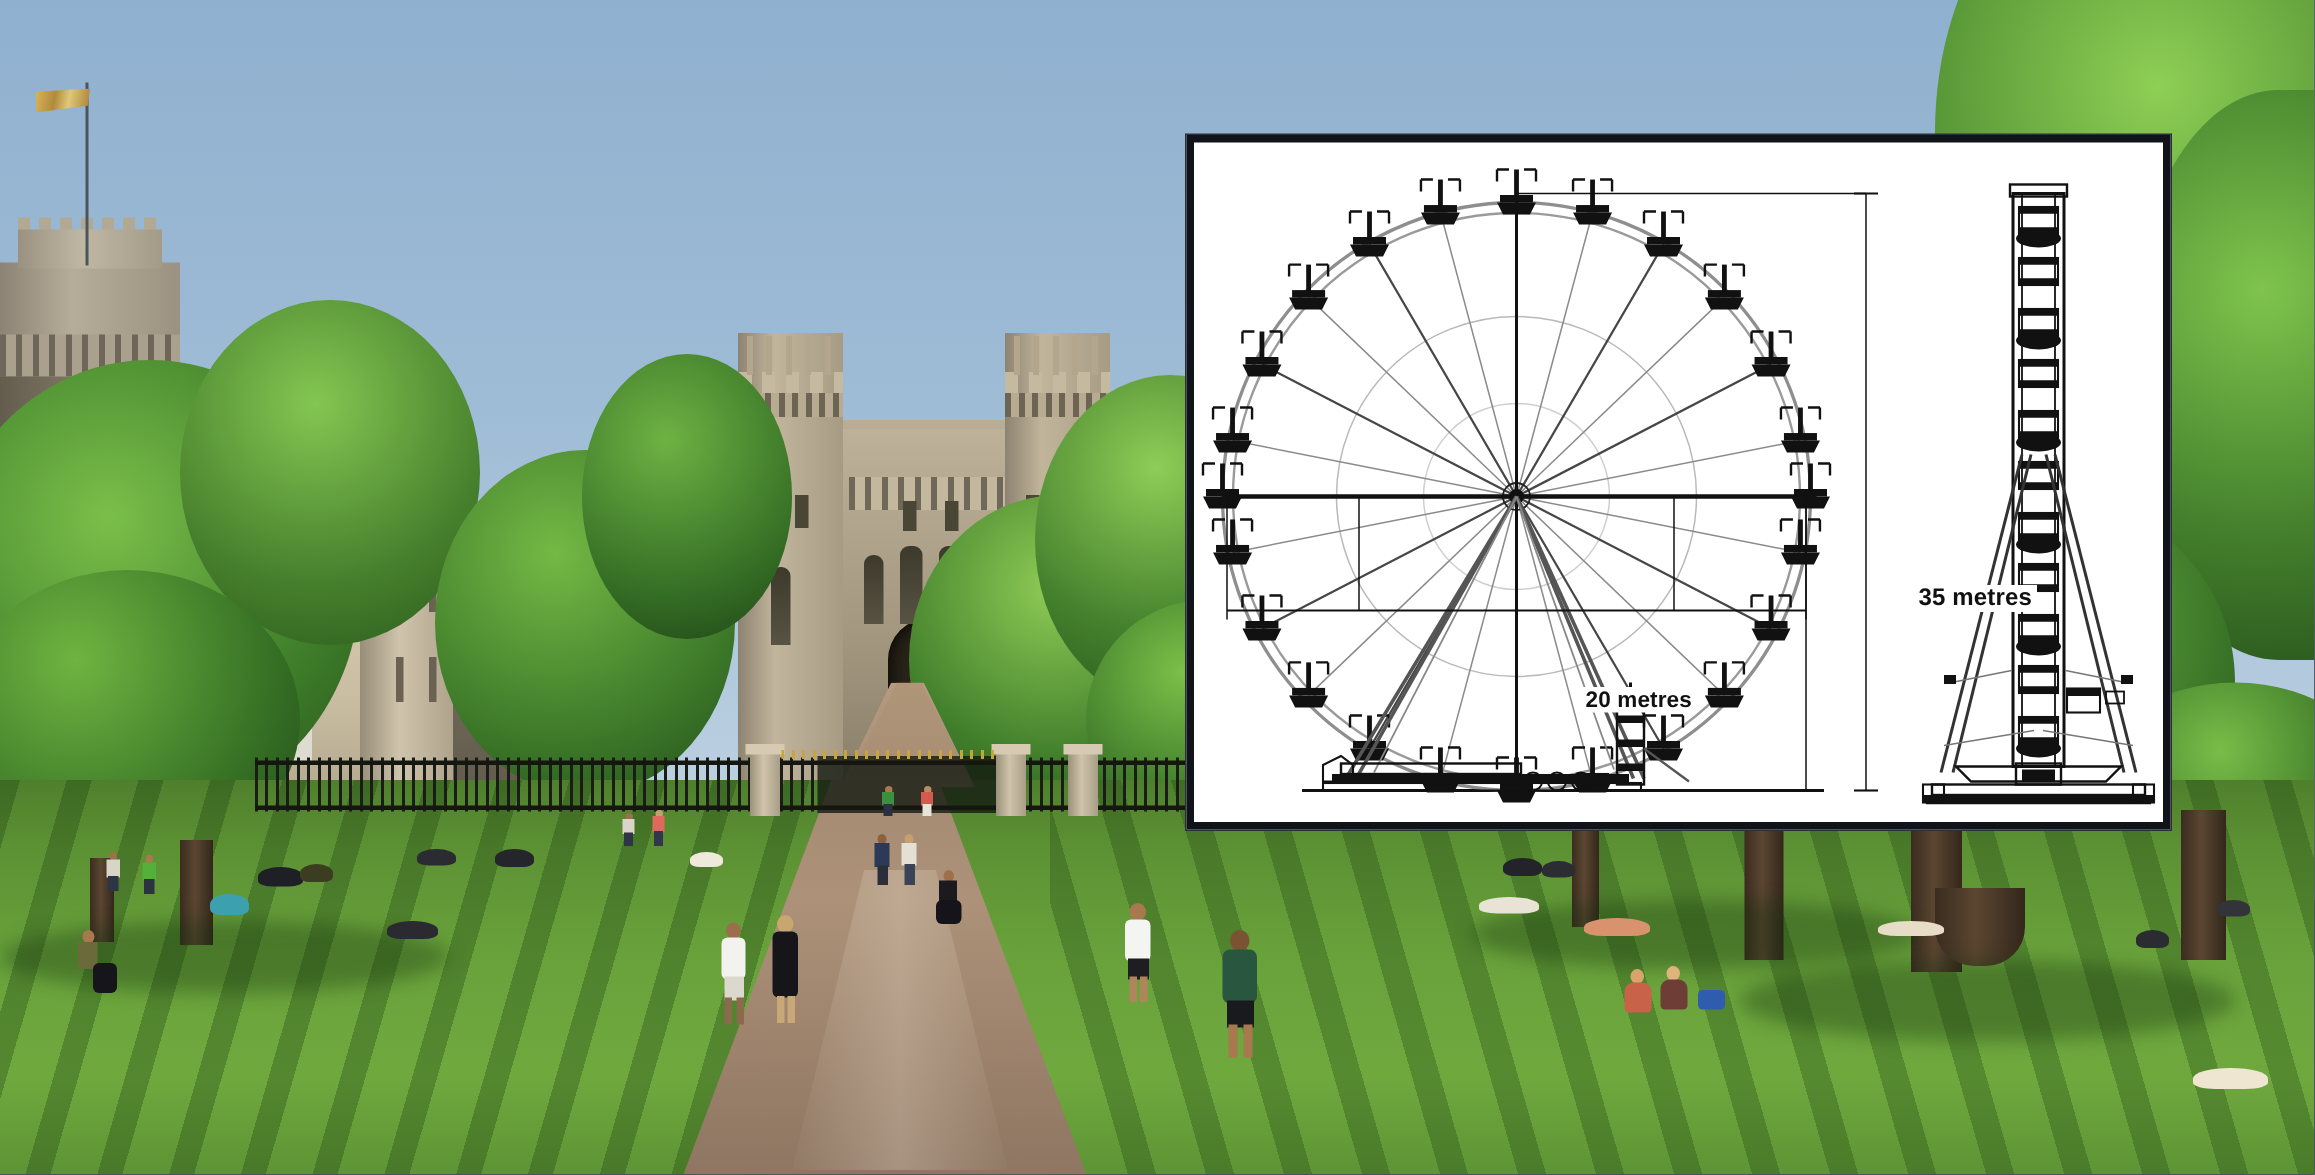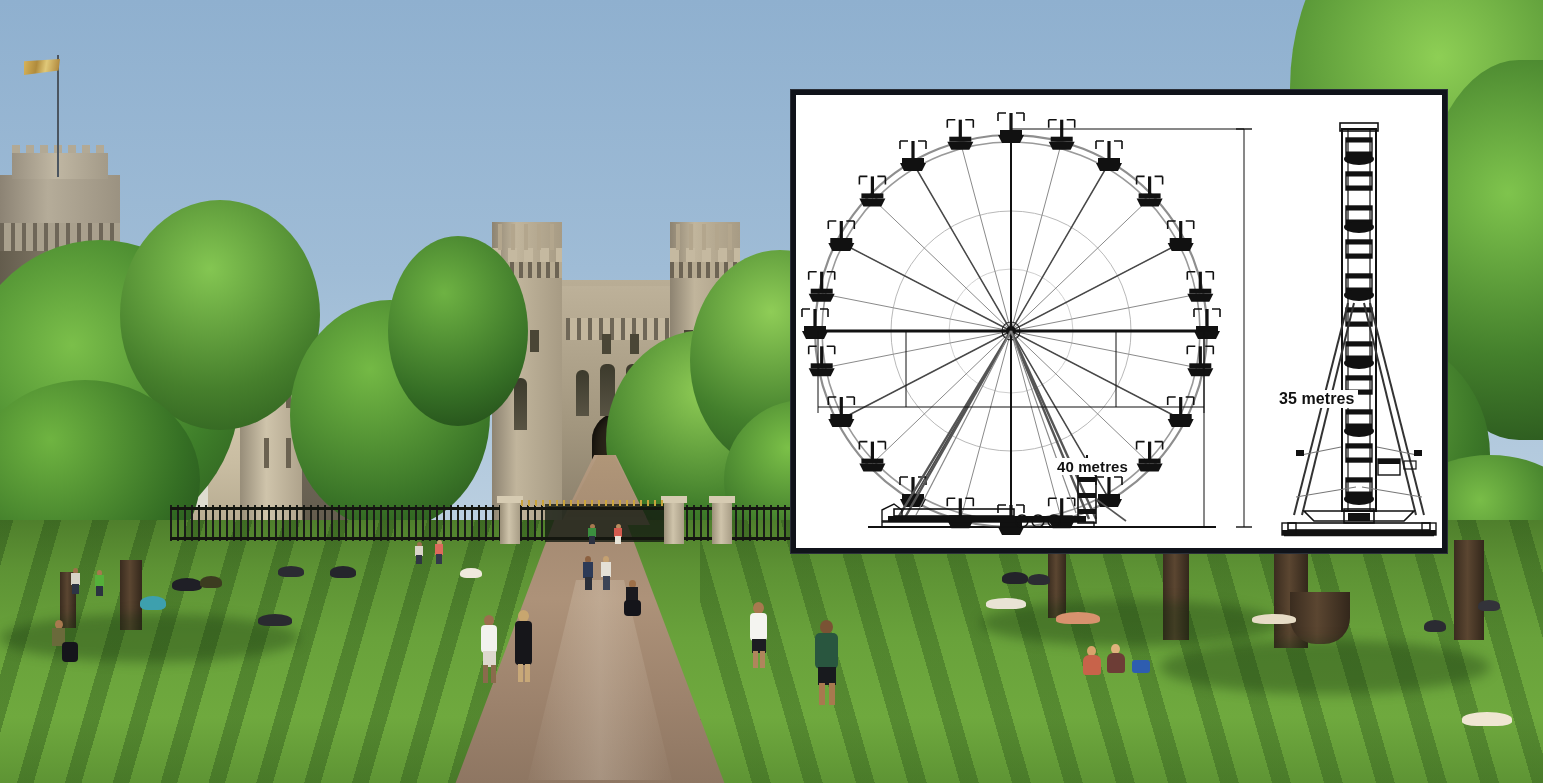--- a/index.html
+++ b/index.html
@@ -601,18 +601,18 @@
           <rect x="486" y="428" width="14" height="12" fill="none" stroke="#111" stroke-width="1.4"></rect>
           <rect x="626" y="428" width="14" height="12" fill="none" stroke="#111" stroke-width="1.4"></rect>
 
           <rect x="582" y="364" width="22" height="16" fill="none" stroke="#111" stroke-width="1.4"></rect>
           <rect x="582" y="364" width="22" height="5" fill="#111"></rect>
           <rect x="608" y="366" width="12" height="8" fill="none" stroke="#111" stroke-width="1.2"></rect>
         </g>
       </svg>
 
       <div class="dimlabel dim35">35 metres</div>
-      <div class="dimlabel dim30">40 metres</div>
+      <div class="dimlabel dim30">20 metres</div>
 
     </div>
   </div>
 
 </div>
 
 </body></html>

